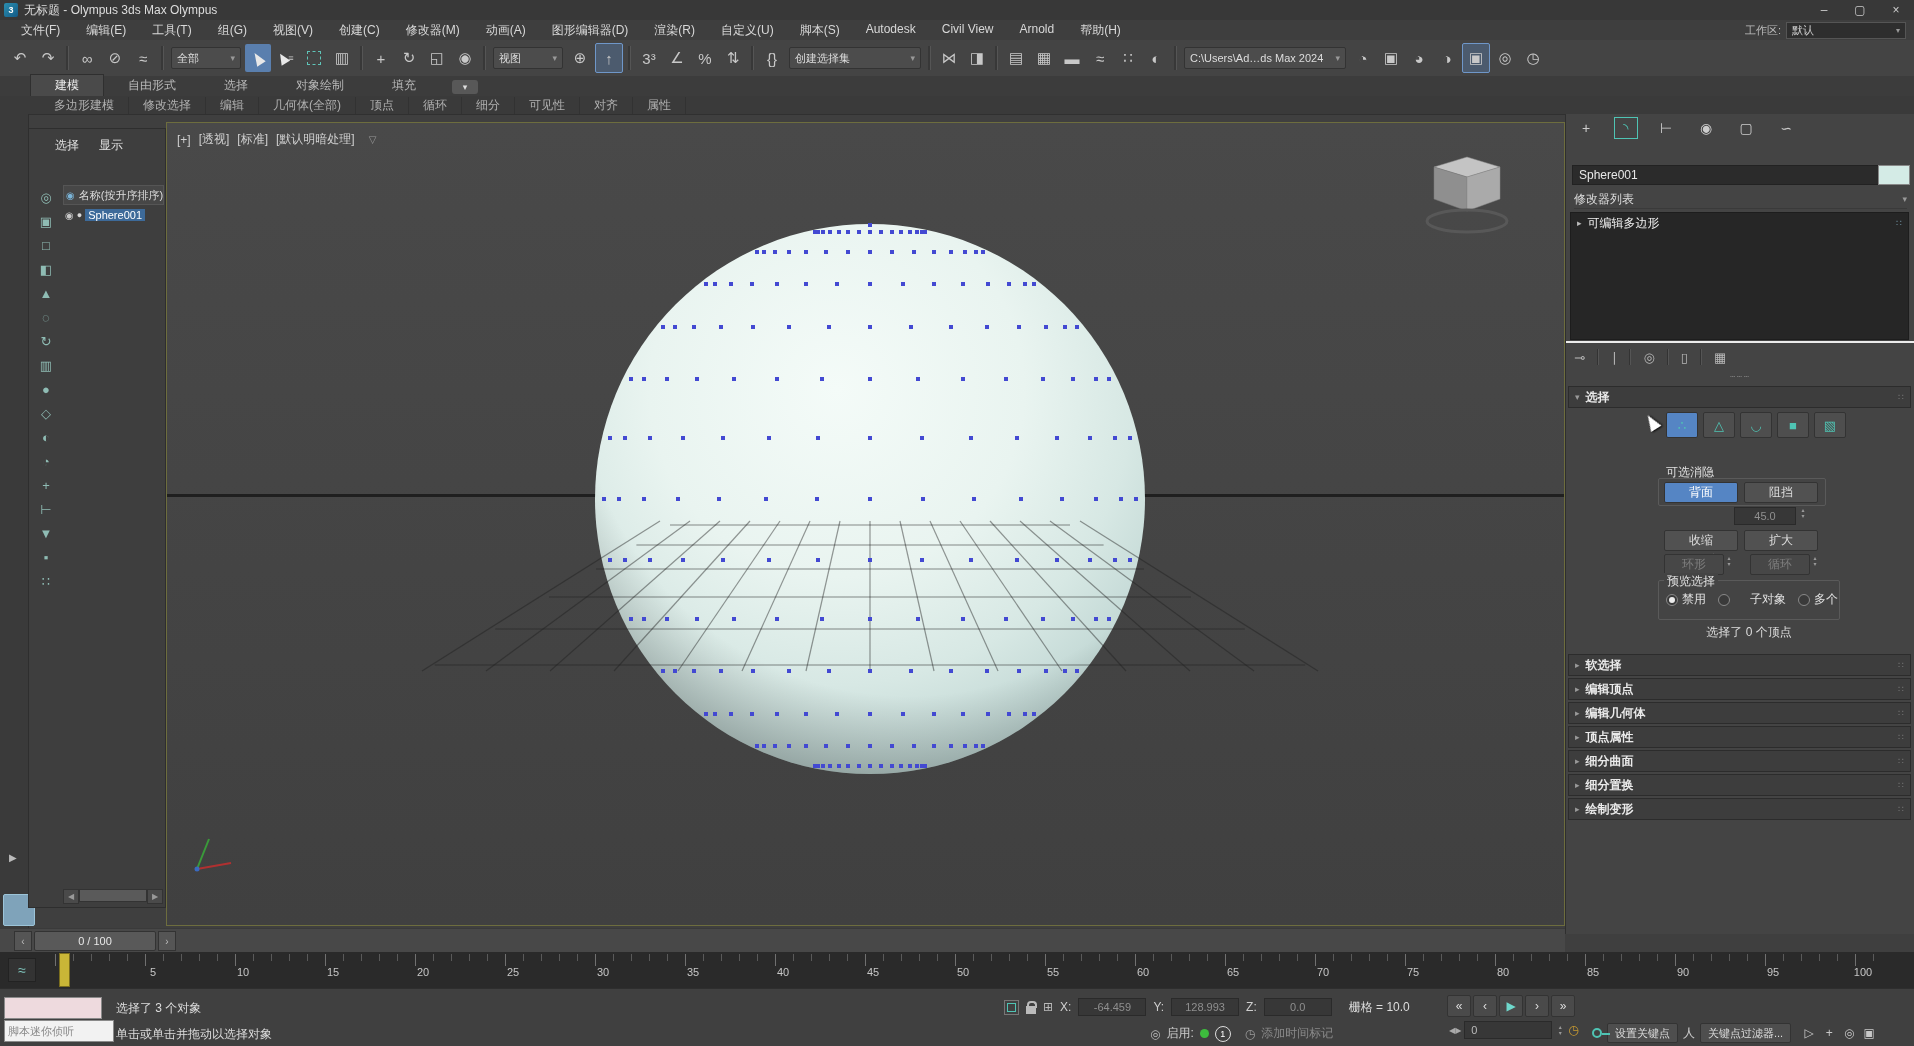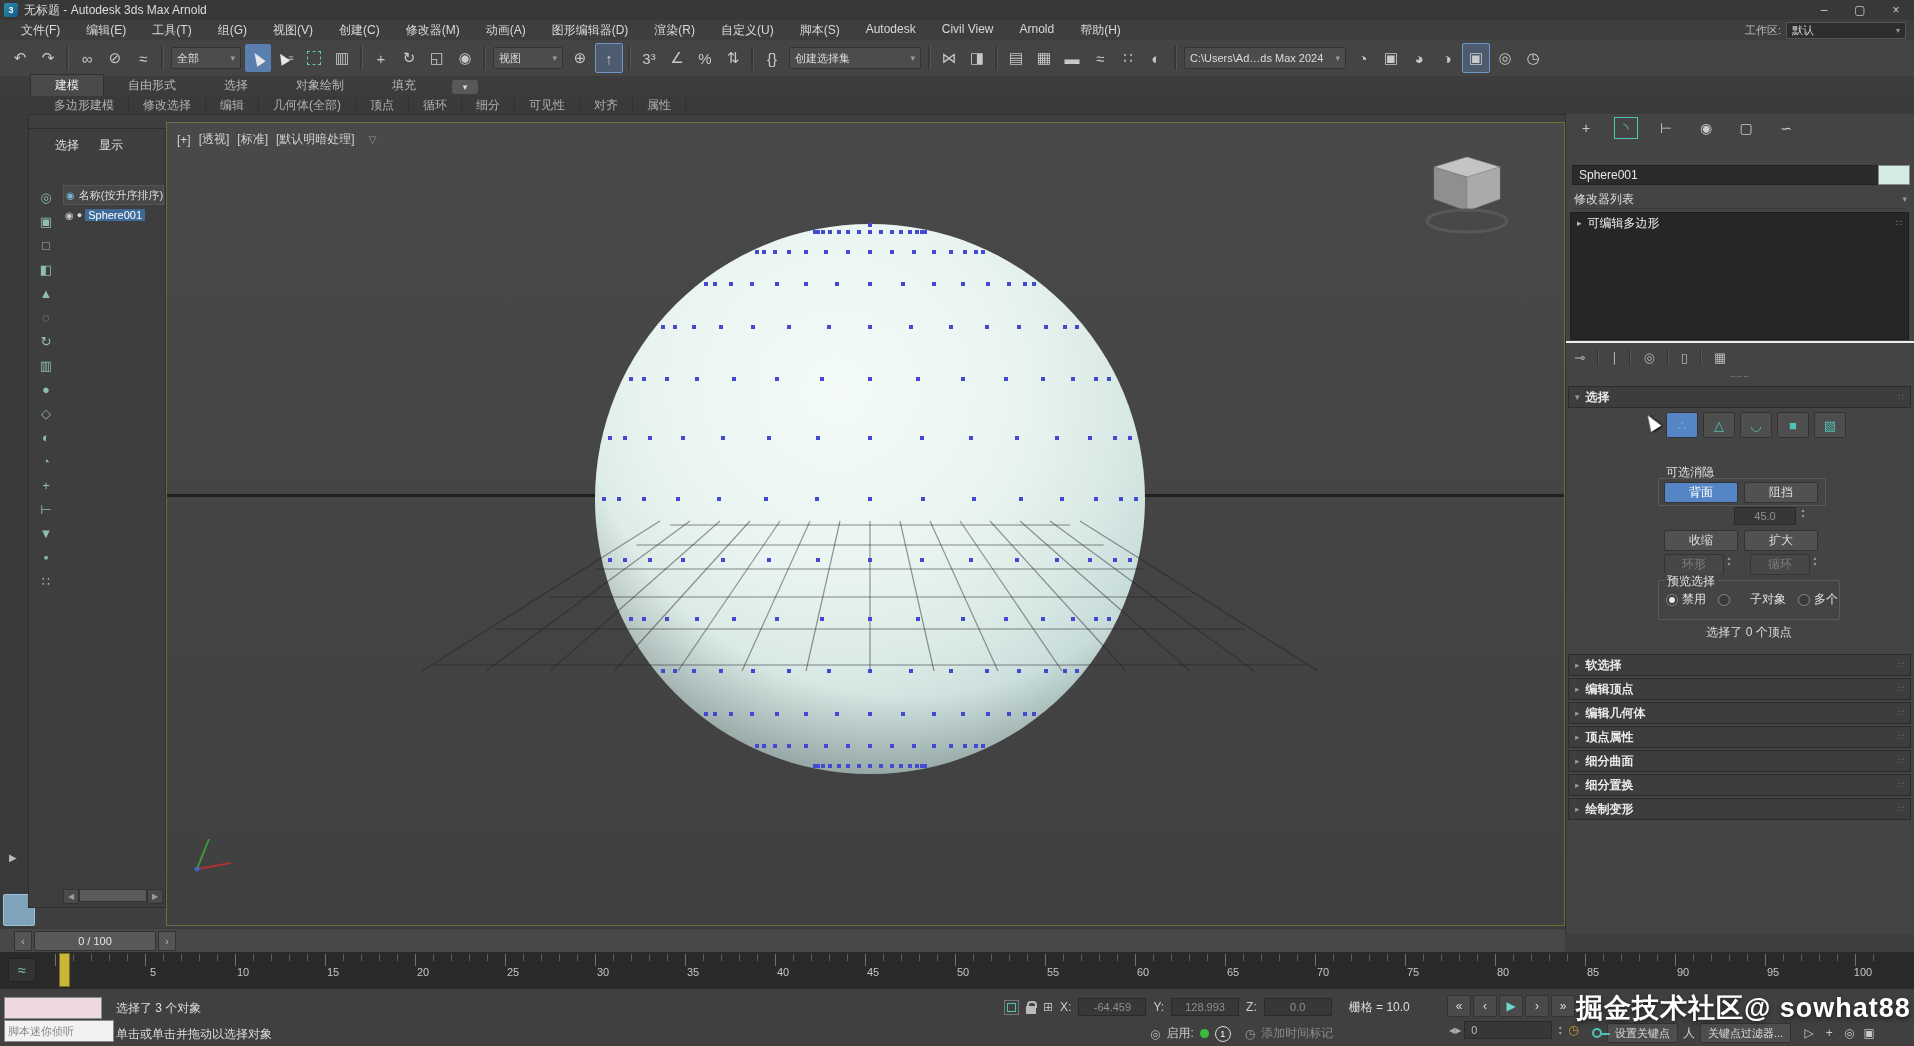--- a/index.html
+++ b/index.html
@@ -144,21 +144,21 @@
   .watermark{position:absolute;left:1576px;top:990px;z-index:60;font-size:27px;font-weight:bold;color:#fff;
       text-shadow:0 2px 5px rgba(0,0,0,.6);letter-spacing:1px;white-space:nowrap;}
 </style>
 </head>
 <body>
 
 <div class="app">
 
   <div class="titlebar">
     <div class="logo">3</div>
-    <span>无标题 - Autodesk 3ds Max Arnold</span>
+    <span>无标题 - Olympus 3ds Max Olympus</span>
     <div class="win-controls">
       <div class="win-btn">–</div>
       <div class="win-btn">▢</div>
       <div class="win-btn">×</div>
     </div>
   </div>
 
   <div class="menubar">
     <div id="menu-items">
         <span class="menu-item">文件(F)</span>
@@ -879,14 +879,13 @@
       <div class="btn">关键点过滤器...</div>
       <div id="nav-icons" style="display:flex;gap:2px;margin-left:4px;">
           <span class="navico">▷</span>
           <span class="navico">+</span>
           <span class="navico">◎</span>
           <span class="navico">▣</span>
         </div>
     </div>
   </div>
 
-  <div class="watermark">掘金技术社区@ sowhat88</div>
 </div>
 
 </body></html>

